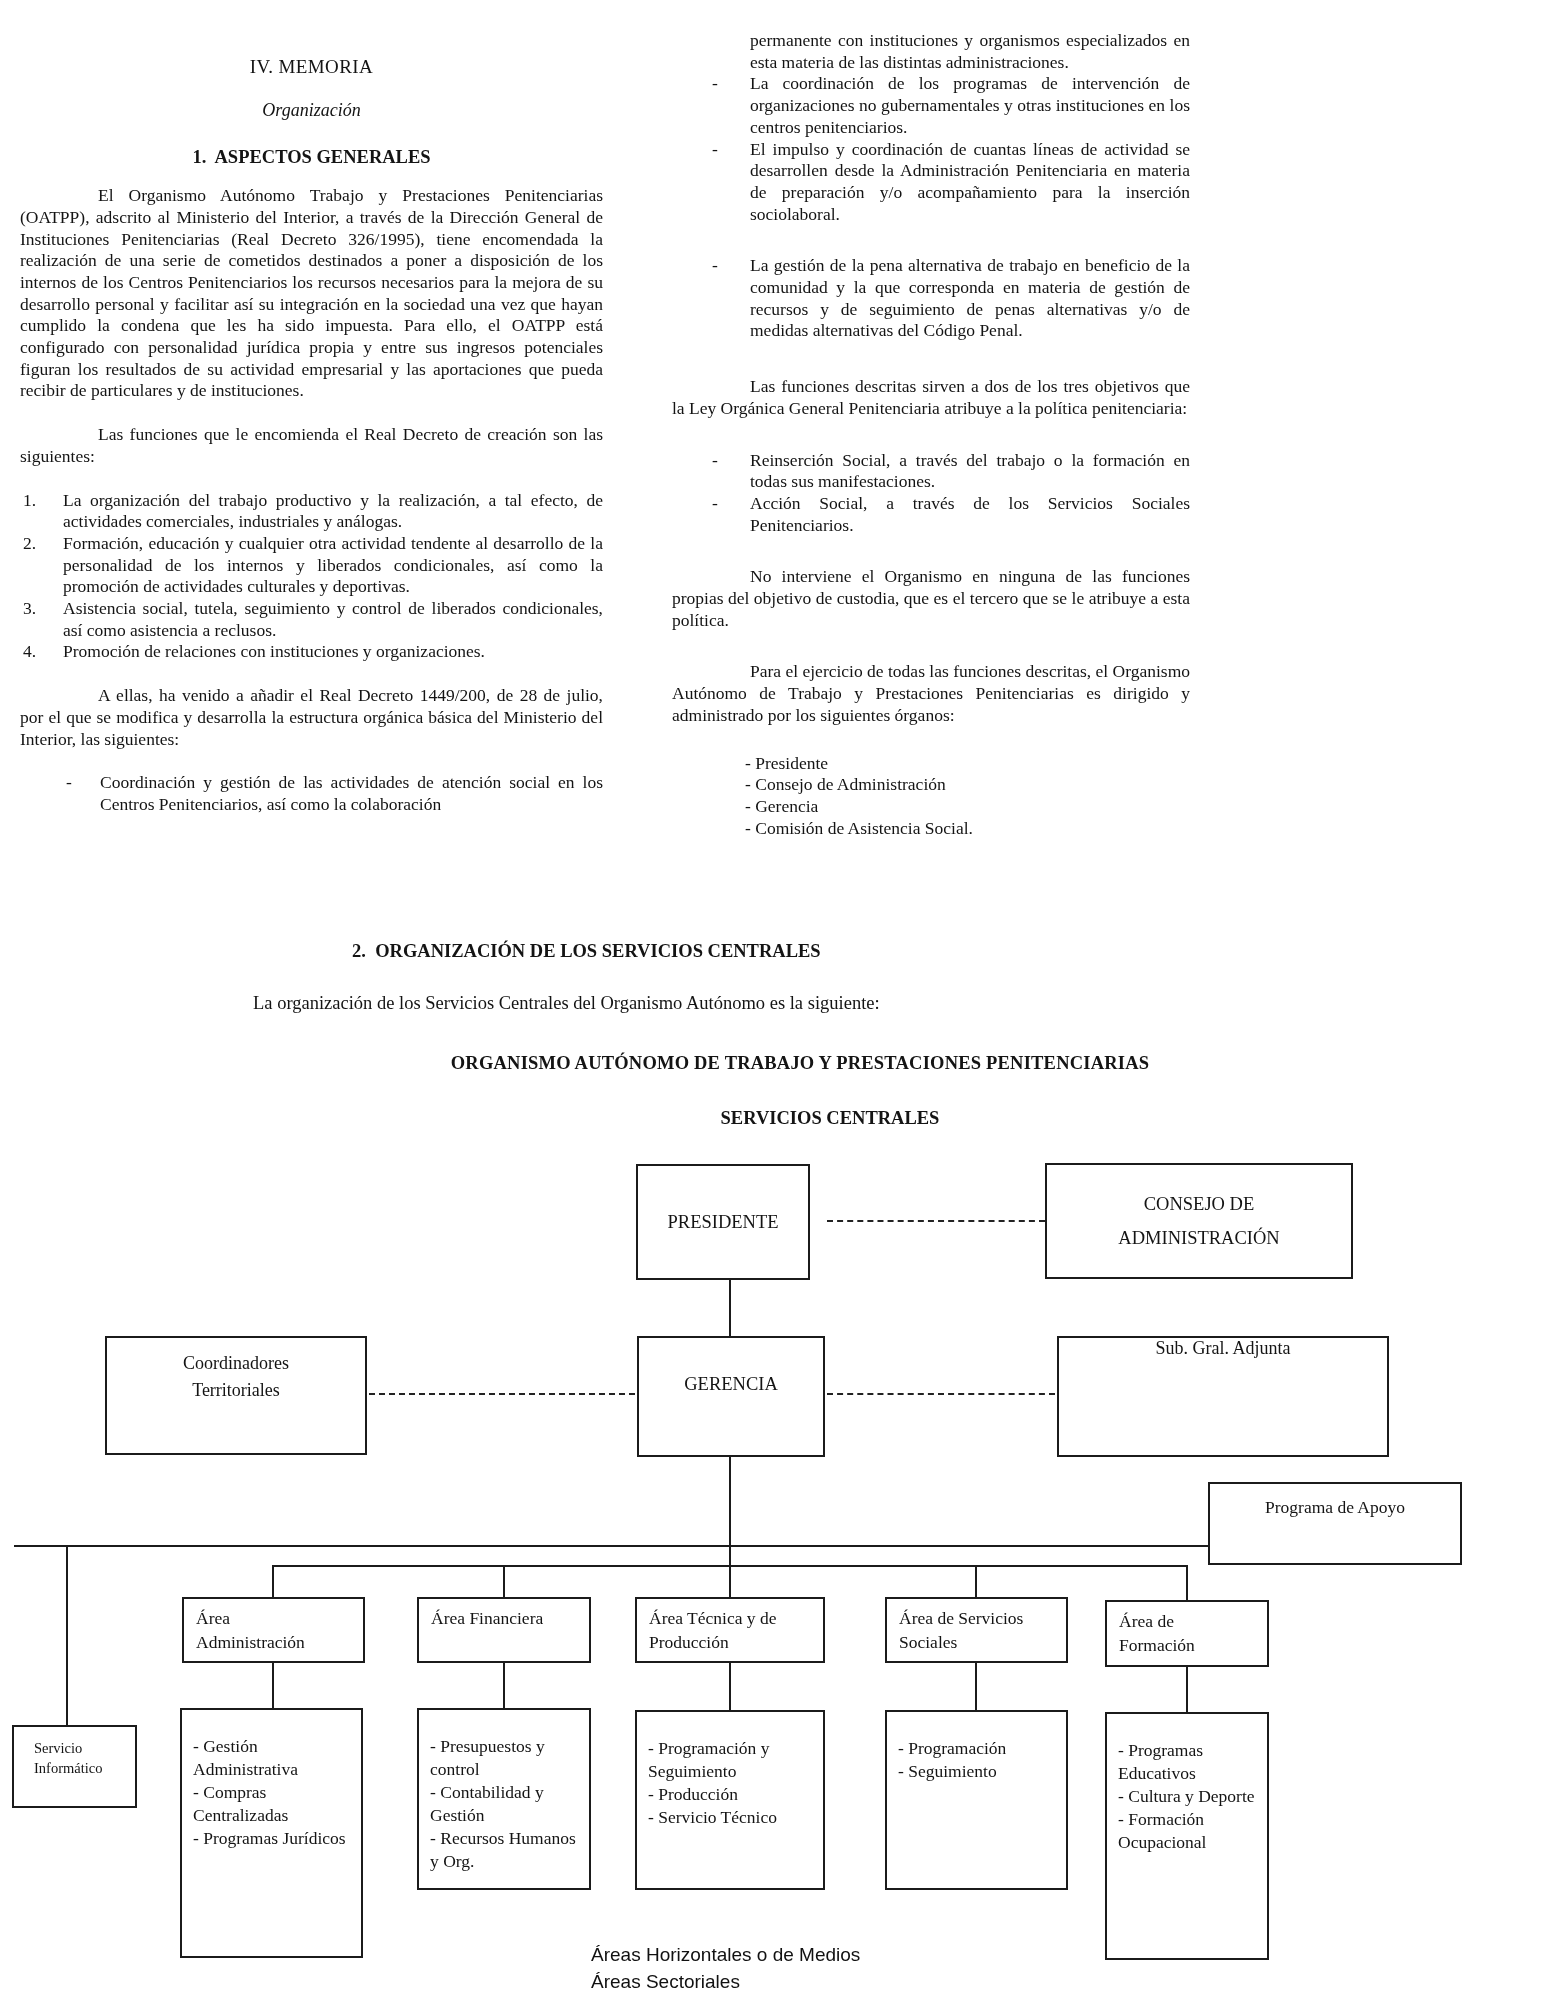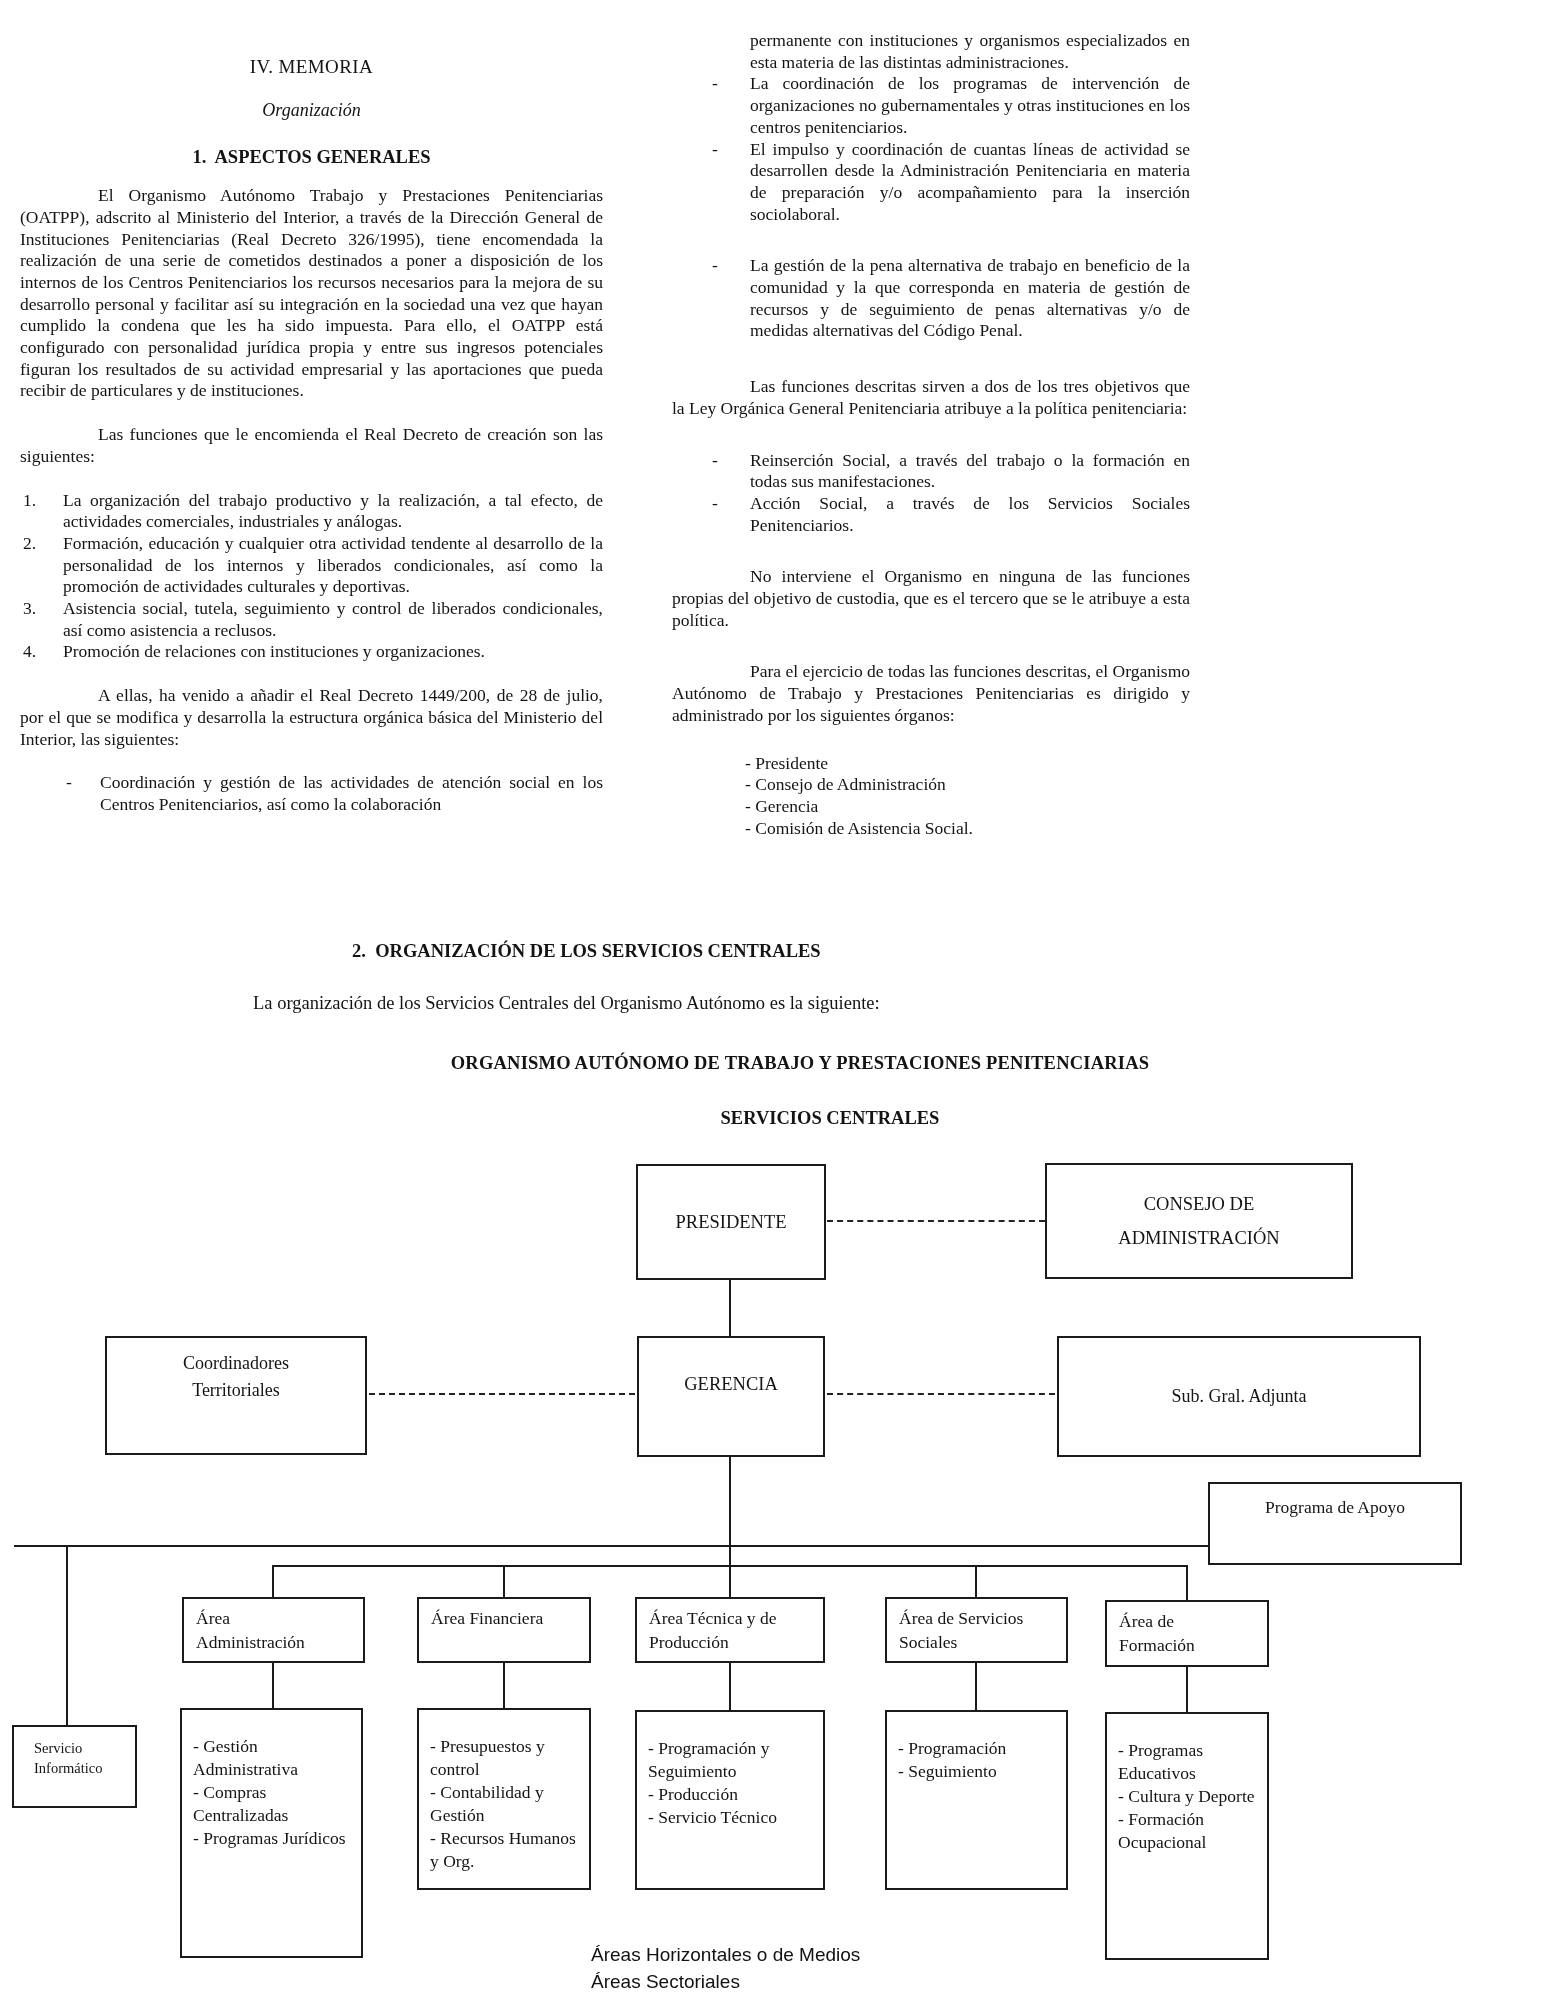--- a/index.html
+++ b/index.html
@@ -39,25 +39,25 @@
   .organs div { line-height:21.7px; }
 
   
   .s2-heading   { position:absolute; left:352px; top:941px;  font-weight:bold; font-size:18.5px; white-space:pre-wrap; }
   .s2-intro     { position:absolute; left:205px; top:993px;  font-size:18.5px;margin-left:48px; }
   .chart-title  { position:absolute; left:220px; top:1053px; width:1160px; text-align:center; font-weight:bold; font-size:18.5px; letter-spacing:0.2px; }
   .chart-sub    { position:absolute; left:250px; top:1108px; width:1160px; text-align:center; font-weight:bold; font-size:18.5px; }
 
   
   .box { position:absolute; border:2px solid #1b1b1b; background:#fff; }
-  .b-presidente { left:636px;  top:1164px; width:190px; height:116px; display:flex; align-items:center; justify-content:center; font-size:18.5px; }
+  .b-presidente { left:636px;  top:1164px; width:174px; height:116px; display:flex; align-items:center; justify-content:center; font-size:18.5px; }
   .b-consejo    { left:1045px; top:1163px; width:308px; height:116px; display:flex; flex-direction:column; align-items:center; justify-content:center; font-size:18.5px; line-height:34px; }
   .b-gerencia   { left:637px;  top:1336px; width:188px; height:121px; padding-top:36px; text-align:center; font-size:18.5px; }
   .b-coord      { left:105px;  top:1336px; width:262px; height:119px; padding-top:12px; text-align:center; font-size:18px; line-height:27px; }
-  .b-subgral    { left:1057px; top:1336px; width:364px; height:121px; display:flex; align-items:center; justify-content:center; font-size:18px; }
+  .b-subgral    { left:1057px; top:1336px; width:332px; height:121px; display:flex; justify-content:center; font-size:18px; }
   .b-programa   { left:1208px; top:1482px; width:254px; height:83px;  padding-top:13px; text-align:center; font-size:17.5px; }
   .b-servinfo   { left:12px;   top:1725px; width:125px; height:83px;  padding:11px 0 0 20px; font-size:14.5px; line-height:20px; }
 
   .ahead { padding:7px 6px 0 12px; font-size:17.5px; line-height:24px; }
   .ah-0 { left:182px;  top:1597px; width:183px; height:66px; }
   .ah-1 { left:417px;  top:1597px; width:174px; height:66px; }
   .ah-2 { left:635px;  top:1597px; width:190px; height:66px; }
   .ah-3 { left:885px;  top:1597px; width:183px; height:66px; }
   .ah-4 { left:1105px; top:1600px; width:164px; height:67px; }
 

